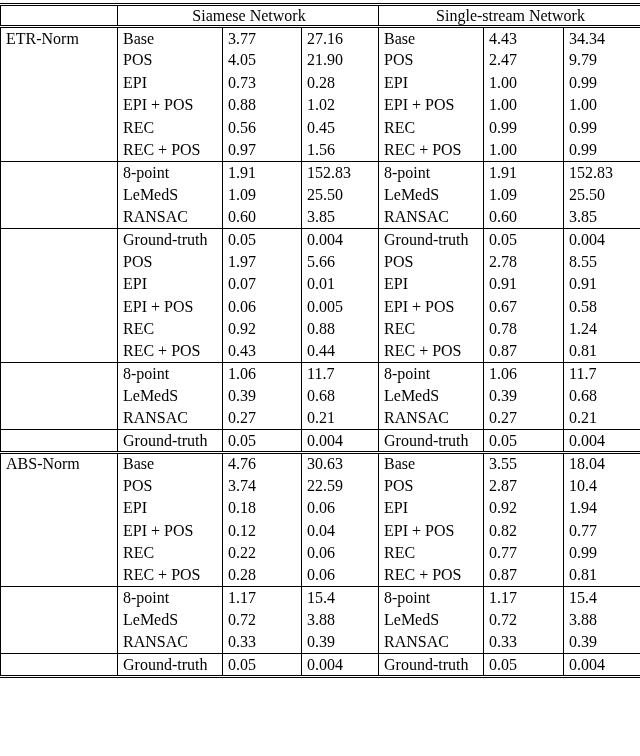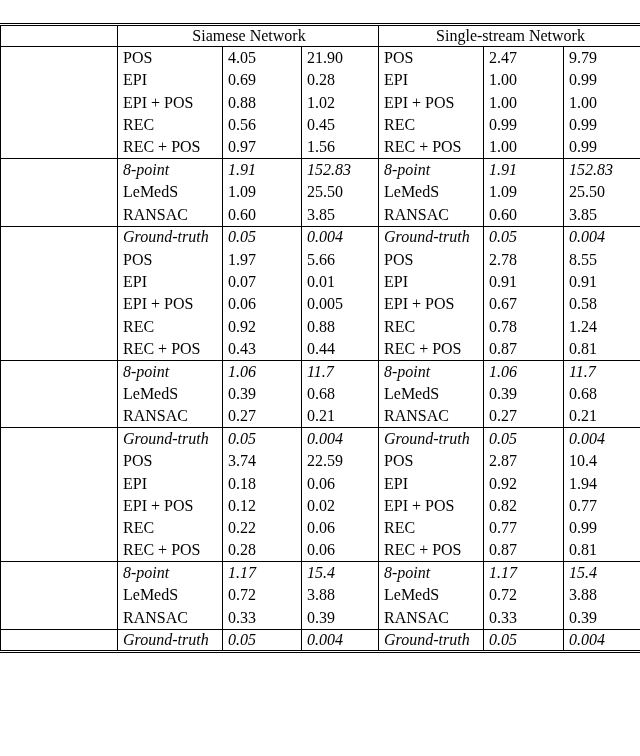--- a/index.html
+++ b/index.html
@@ -10,21 +10,20 @@
   }
   body {
     font-family: "Liberation Serif", "DejaVu Serif", serif;
     color: #000000;
     width: 640px;
   }
   .page {
     width: 516px;
     padding: 3px 0;
     background: #ffffff;
-    margin-top: 20px;
   }
   table.tbl {
     border-collapse: collapse;
     table-layout: fixed;
     width: 640px;
     border-left: 1px solid #000;
     border-right: 1px solid #000;
     border-top: 3px double #000;
     border-bottom: 3px double #000;
   }
@@ -44,21 +43,20 @@
     border-bottom: 1px solid #000;
   }
   thead th.grp {
     text-align: center;
   }
   thead tr.colhead th {
     border-bottom: 3px double #000;
   }
   tbody tr.group-start td {
     border-top: 1px solid #000;
-    font-style: italic;
   }
   tbody tr.section-start td {
     border-top: 3px double #000;
   }
 </style>
 </head>
 <body>
 
 <div class="page">
   <table class="tbl">
@@ -72,33 +70,42 @@
       <col style="width:77px">
     </colgroup>
     <thead>
       <tr class="nethead">
         <th></th>
         <th colspan="3" class="grp">Siamese Network</th>
         <th colspan="3" class="grp">Single-stream Network</th>
       </tr>
     </thead>
     <tbody id="table-body">
+        <tr class="section-start">
+          <td>ETR-Norm</td>
+          <td>Base</td>
+          <td>3.77</td>
+          <td>27.16</td>
+          <td>Base</td>
+          <td>4.43</td>
+          <td>34.34</td>
+        </tr>
         <tr>
           <td></td>
           <td>POS</td>
           <td>4.05</td>
           <td>21.90</td>
           <td>POS</td>
           <td>2.47</td>
           <td>9.79</td>
         </tr>
         <tr>
           <td></td>
           <td>EPI</td>
-          <td>0.69</td>
+          <td>0.73</td>
           <td>0.28</td>
           <td>EPI</td>
           <td>1.00</td>
           <td>0.99</td>
         </tr>
         <tr>
           <td></td>
           <td>EPI + POS</td>
           <td>0.88</td>
           <td>1.02</td>
@@ -234,20 +241,29 @@
         </tr>
         <tr class="group-start">
           <td></td>
           <td>Ground-truth</td>
           <td>0.05</td>
           <td>0.004</td>
           <td>Ground-truth</td>
           <td>0.05</td>
           <td>0.004</td>
         </tr>
+        <tr class="section-start">
+          <td>ABS-Norm</td>
+          <td>Base</td>
+          <td>4.76</td>
+          <td>30.63</td>
+          <td>Base</td>
+          <td>3.55</td>
+          <td>18.04</td>
+        </tr>
         <tr>
           <td></td>
           <td>POS</td>
           <td>3.74</td>
           <td>22.59</td>
           <td>POS</td>
           <td>2.87</td>
           <td>10.4</td>
         </tr>
         <tr>
@@ -256,21 +272,21 @@
           <td>0.18</td>
           <td>0.06</td>
           <td>EPI</td>
           <td>0.92</td>
           <td>1.94</td>
         </tr>
         <tr>
           <td></td>
           <td>EPI + POS</td>
           <td>0.12</td>
-          <td>0.02</td>
+          <td>0.04</td>
           <td>EPI + POS</td>
           <td>0.82</td>
           <td>0.77</td>
         </tr>
         <tr>
           <td></td>
           <td>REC</td>
           <td>0.22</td>
           <td>0.06</td>
           <td>REC</td>

